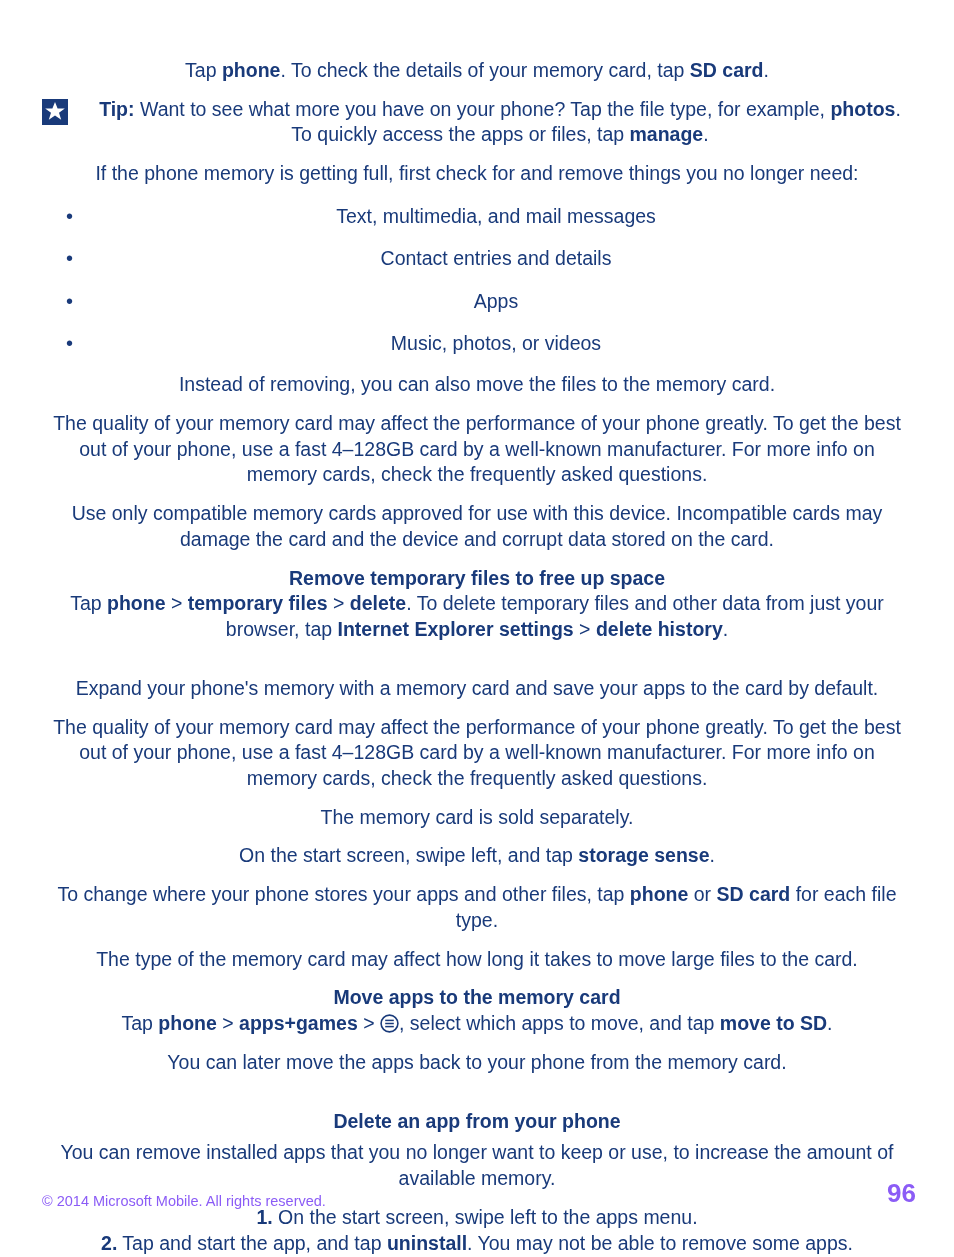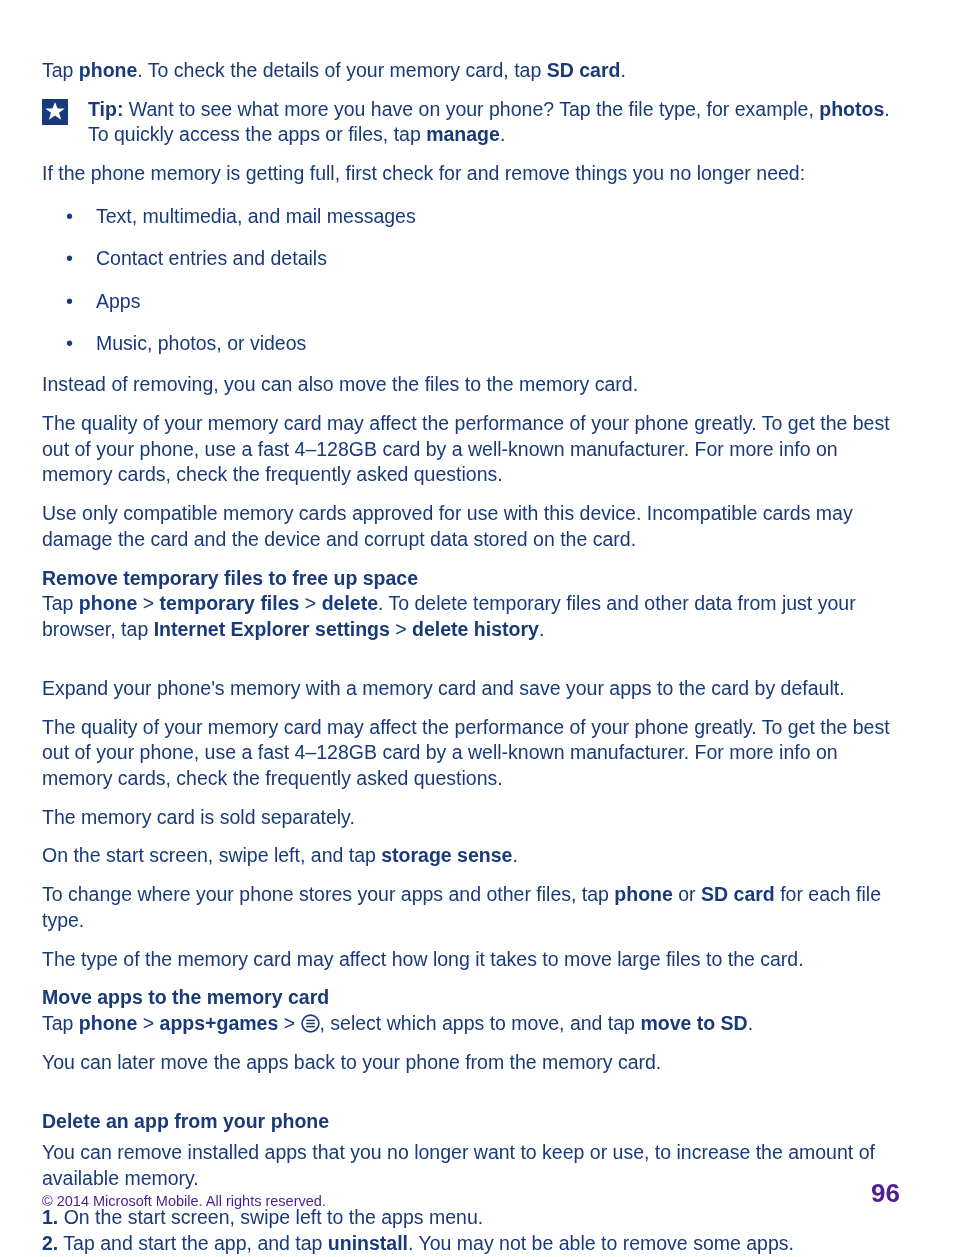--- a/index.html
+++ b/index.html
@@ -11,20 +11,21 @@
     background: #ffffff;
     font-family: "Segoe UI", Arial, Helvetica, sans-serif;
     color: #1e3a8a;
   }
   .page {
     position: relative;
     width: 954px;
     height: 1257px;
     box-sizing: border-box;
     padding: 58px 42px 0 42px;
+    text-align: center;
   }
   .content {
     color: #193a7a;
     line-height: 1.32;
     font-size: 19.5px;
   }
   .para {
     margin: 0 0 13px 0;
   }
   .bold { font-weight: 700; }
@@ -74,26 +75,26 @@
   .num-list .row { line-height: 1.32; }
   .inline-icon {
     display: inline-block;
     vertical-align: -3px;
     width: 19px;
     height: 19px;
   }
   .footer {
     position: absolute;
     left: 42px;
-    right: 54px;
+    right: 38px;
     bottom: 48px;
     display: flex;
     justify-content: space-between;
     align-items: flex-end;
-    color: #4c1d95;
+    color: #8b5cf6;
     gap: 20px;
   }
   .footer-copy {
     font-size: 14.5px;
   }
   .footer-page {
     font-size: 26px;
     font-weight: 700;
   }
 </style>

